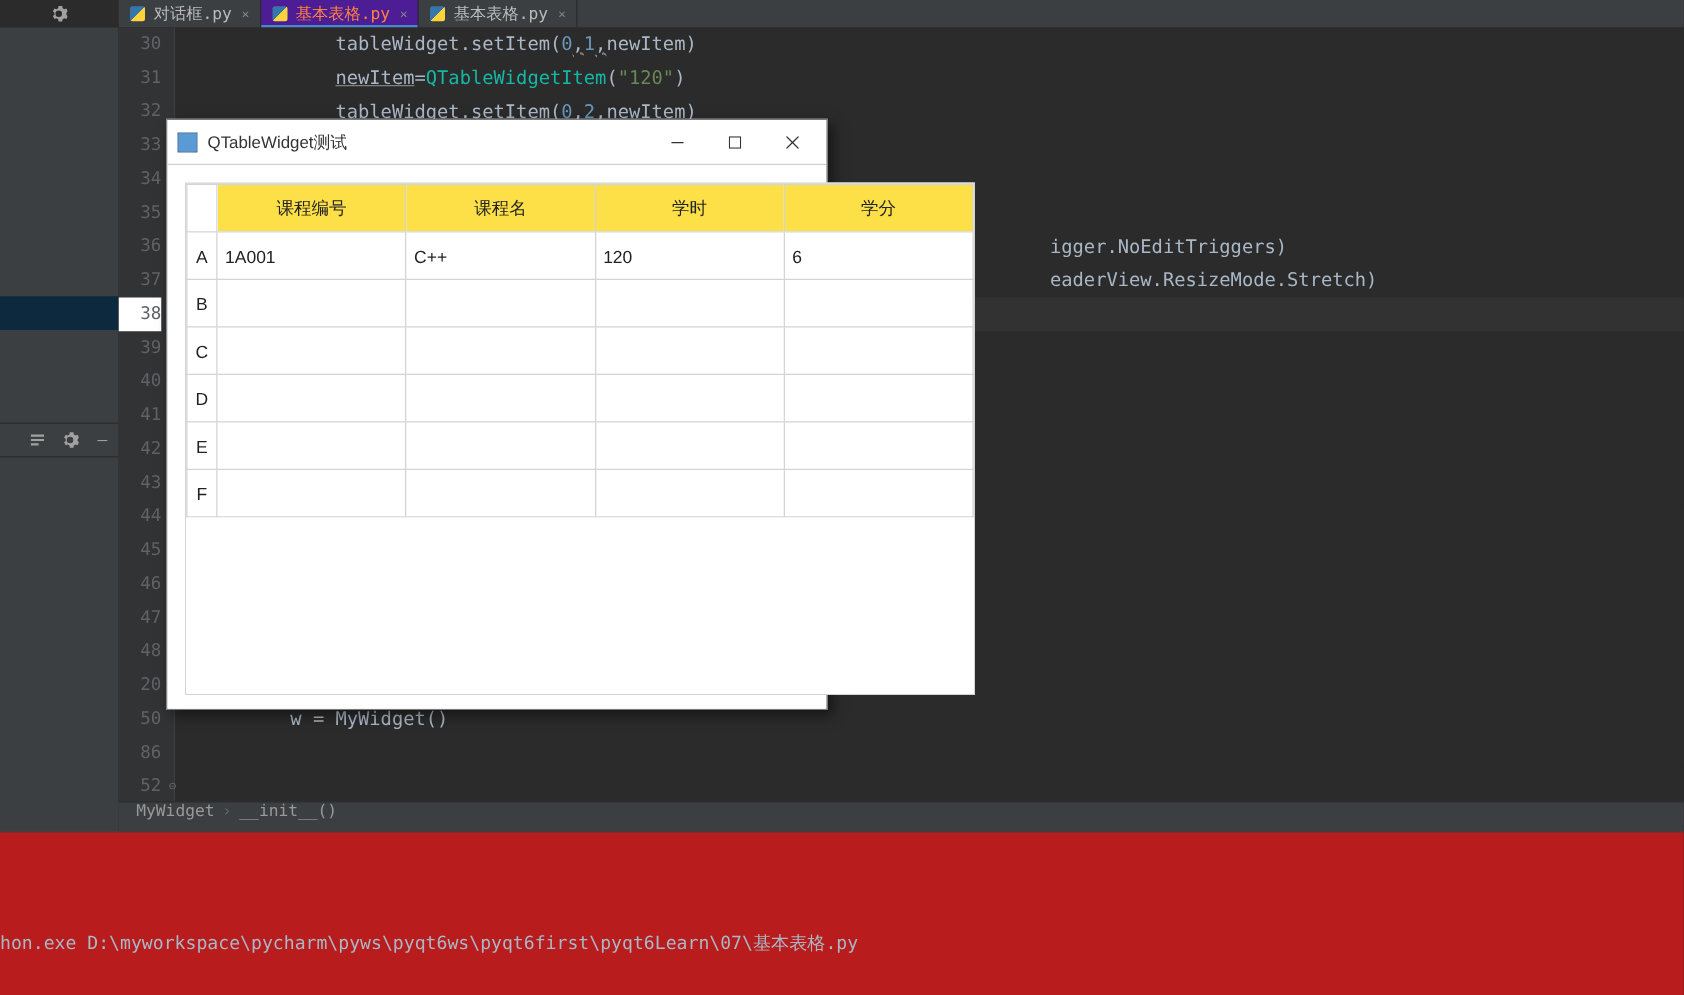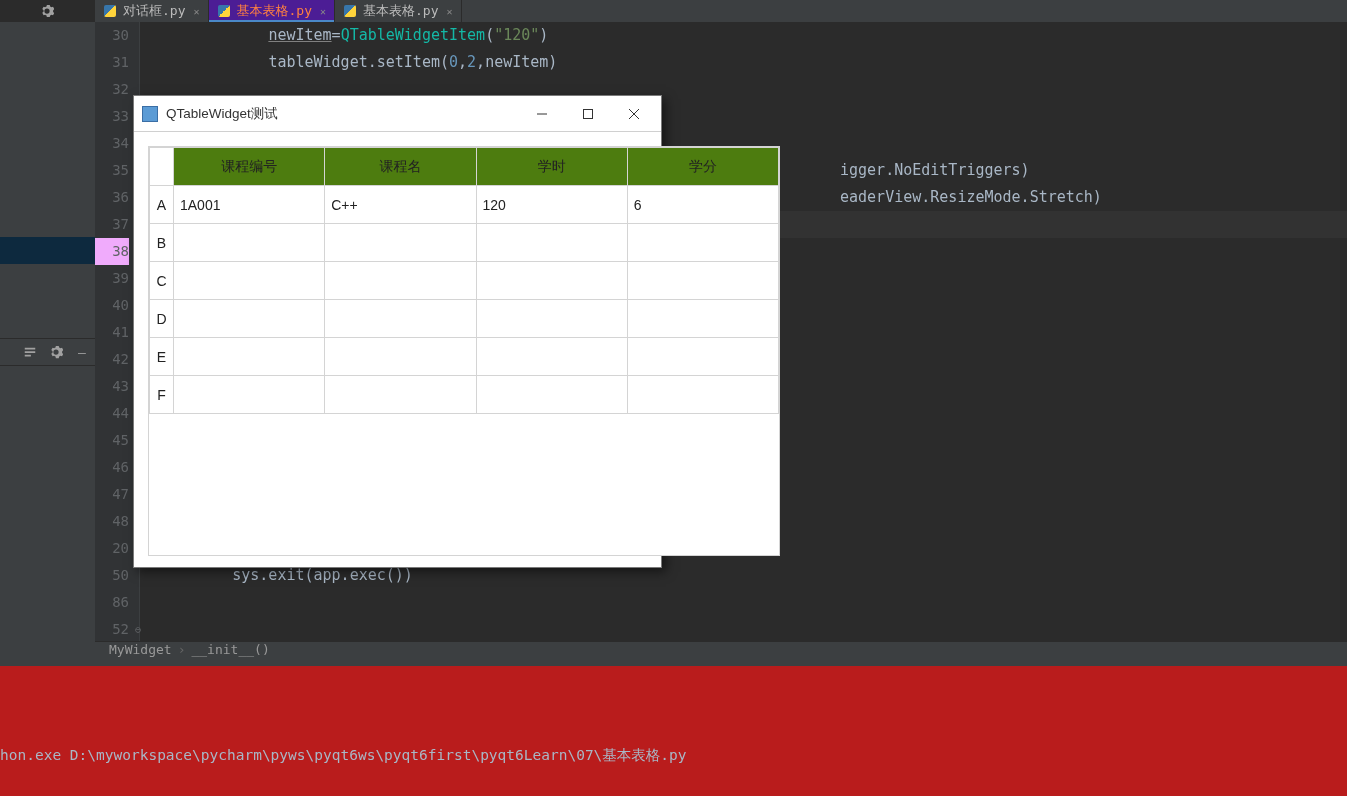--- a/index.html
+++ b/index.html
@@ -61,21 +61,21 @@
   .qt-appicon { width:16px; height:16px; margin-right:8px; background:linear-gradient(135deg,#5b9bd5 0%,#5b9bd5 100%); border:1px solid #3a6ea5; }
   .qt-title { flex:1; font-size:13.5px; color:#333; font-family:"Microsoft YaHei",sans-serif; }
   .qt-ctrls { display:flex; height:36px; }
   .qt-btn { width:46px; height:36px; display:flex; align-items:center; justify-content:center; color:#444; font-size:12px; cursor:pointer;}
   .qt-btn svg { width:10px; height:10px; }
 
   .qt-body { position:absolute; top:36px; left:0; right:0; bottom:0; background:#ffffff; padding:14px 14px 14px 14px; }
   .qtable { border:1px solid #d4d4d4; width:632px; height:410px; background:#ffffff; font-family:"Microsoft YaHei",sans-serif; font-size:14px; color:#222; display:flex; flex-direction:column;}
   .qtable-grid { border-collapse:collapse; width:100%; table-layout:fixed;}
   .qtable-grid th, .qtable-grid td { border:1px solid #d4d4d4; height:38px; padding:0 6px; font-weight:normal; text-align:left; overflow:hidden;}
-  .qtable-grid thead th { background:#4d7c0f; text-align:center; }
+  .qtable-grid thead th { background:#fde047; text-align:center; }
   .qtable-grid .corner { background:#ffffff; width:24px;}
   .qtable-grid tbody th { background:#ffffff; text-align:center; width:24px;}
   .qtable-blank { flex:1; background:#ffffff;}
   
   
   .sel-stripe { position:absolute; top:237px; left:0; width:95px; height:27px; background:#0d293e; }
 
 </style>
 </head>
 <body>
@@ -132,58 +132,58 @@
 <div class="editor">
   <div class="gutter" id="gutter">
       <div>30</div>
       <div>31</div>
       <div>32</div>
       <div>33</div>
       <div>34</div>
       <div>35</div>
       <div>36</div>
       <div>37</div>
-      <div style="background: #f0abfc;">38</div>
+      <div style="background: #ffffff;">38</div>
       <div>39</div>
       <div>40</div>
       <div>41</div>
       <div>42</div>
       <div>43</div>
       <div>44</div>
       <div>45</div>
       <div>46</div>
       <div>47</div>
       <div>48</div>
       <div>20</div>
       <div>50</div>
       <div>86</div>
       <div class="collapse-mark">52</div>
     </div>
   <div class="code" id="code">
+      <div class="code-line">            <span class="c-ident">tableWidget</span><span class="c-punc">.</span><span class="c-method">setItem</span><span class="c-punc">(</span><span class="c-num">0</span><span class="c-warn">,</span><span class="c-num">1</span><span class="c-warn">,</span><span class="c-ident">newItem</span><span class="c-punc">)</span></div>
       <div class="code-line">            <span class="c-underline">newItem</span><span class="c-punc">=</span><span class="c-call">QTableWidgetItem</span><span class="c-punc">(</span><span class="c-str">"120"</span><span class="c-punc">)</span></div>
       <div class="code-line">            <span class="c-ident">tableWidget</span><span class="c-punc">.</span><span class="c-method">setItem</span><span class="c-punc">(</span><span class="c-num">0</span><span class="c-punc">,</span><span class="c-num">2</span><span class="c-punc">,</span><span class="c-ident">newItem</span><span class="c-punc">)</span></div>
       <div class="code-line"></div>
       <div class="code-line"></div>
       <div class="code-line"></div>
       <div class="code-line" style="padding-left: 700px;"><span class="c-ident">igger.NoEditTriggers)</span></div>
       <div class="code-line" style="padding-left: 700px;"><span class="c-ident">eaderView.ResizeMode.Stretch)</span></div>
       <div class="code-line current"></div>
       <div class="code-line"></div>
       <div class="code-line"></div>
       <div class="code-line"></div>
       <div class="code-line"></div>
       <div class="code-line"></div>
       <div class="code-line"></div>
       <div class="code-line"></div>
       <div class="code-line"></div>
       <div class="code-line"></div>
       <div class="code-line"></div>
       <div class="code-line"></div>
       <div class="code-line">        <span class="c-ident">w = MyWidget()</span></div>
-      <div class="code-line">        <span class="c-ident">sys.exit(app.exec())</span></div>
     </div>
 </div>
 
 <div class="breadcrumb">
   <span>MyWidget</span>
   <span class="sep">›</span>
   <span>__init__()</span>
 </div>
 
 <div class="console">

